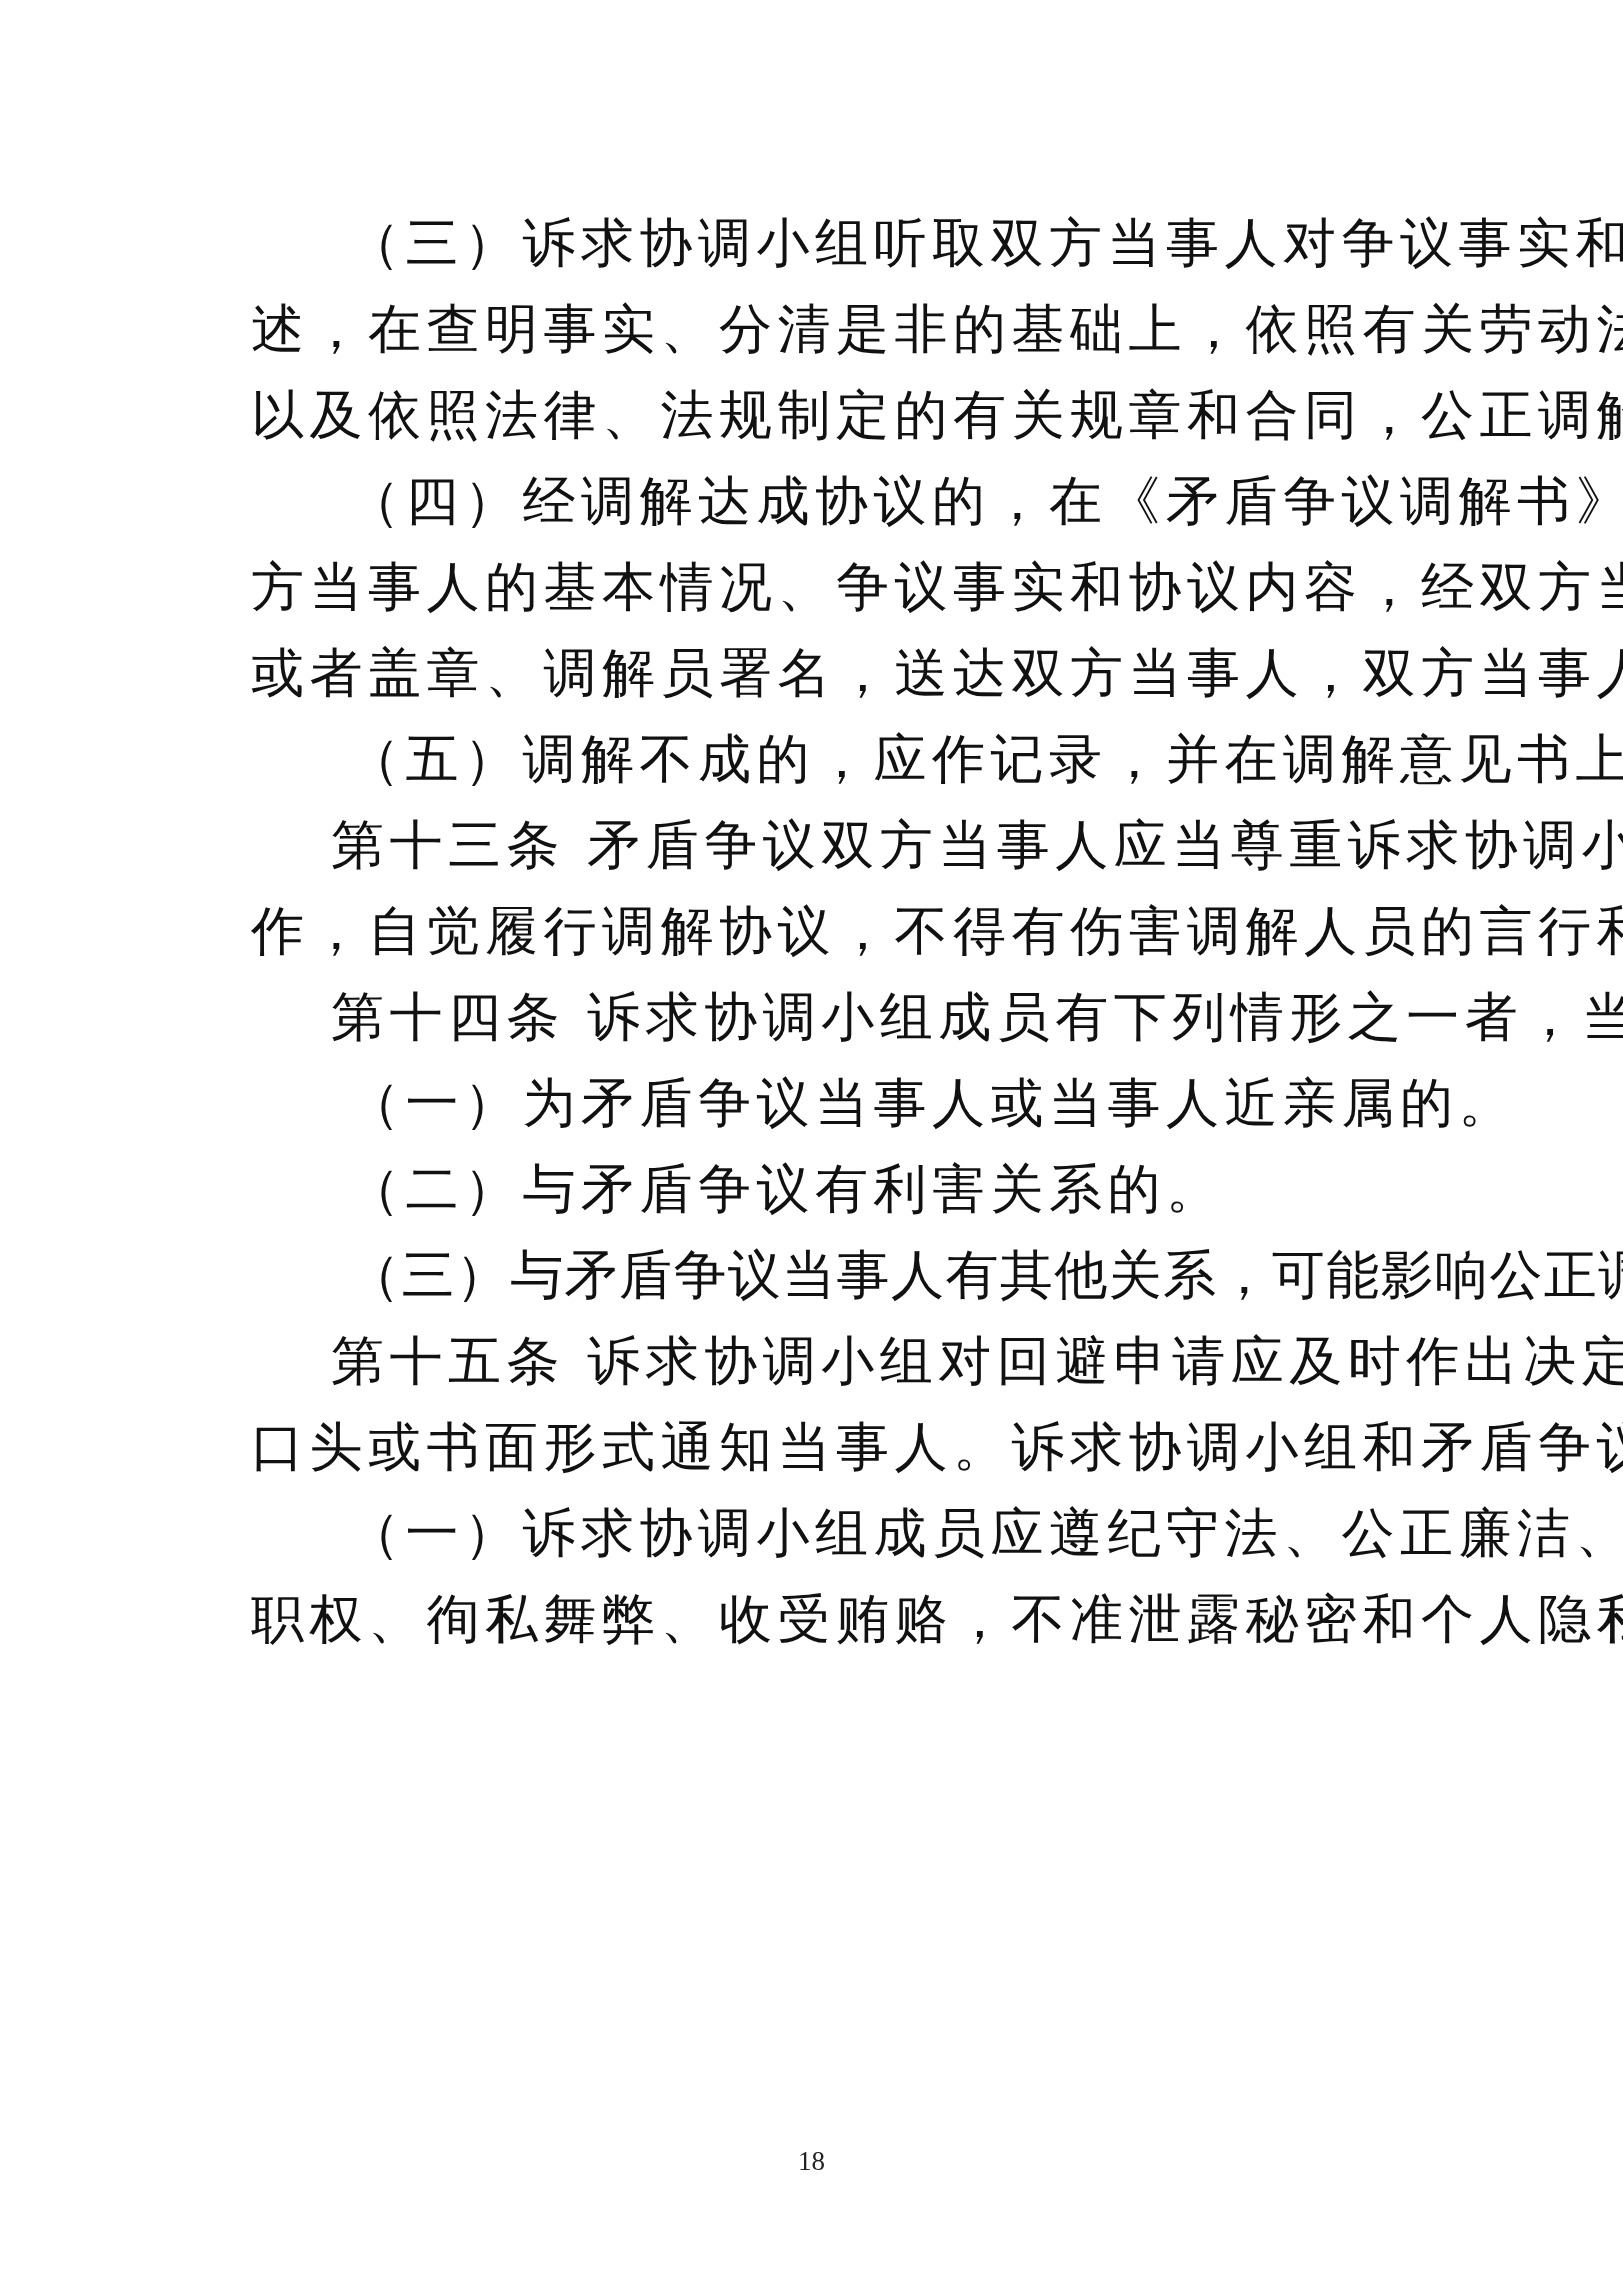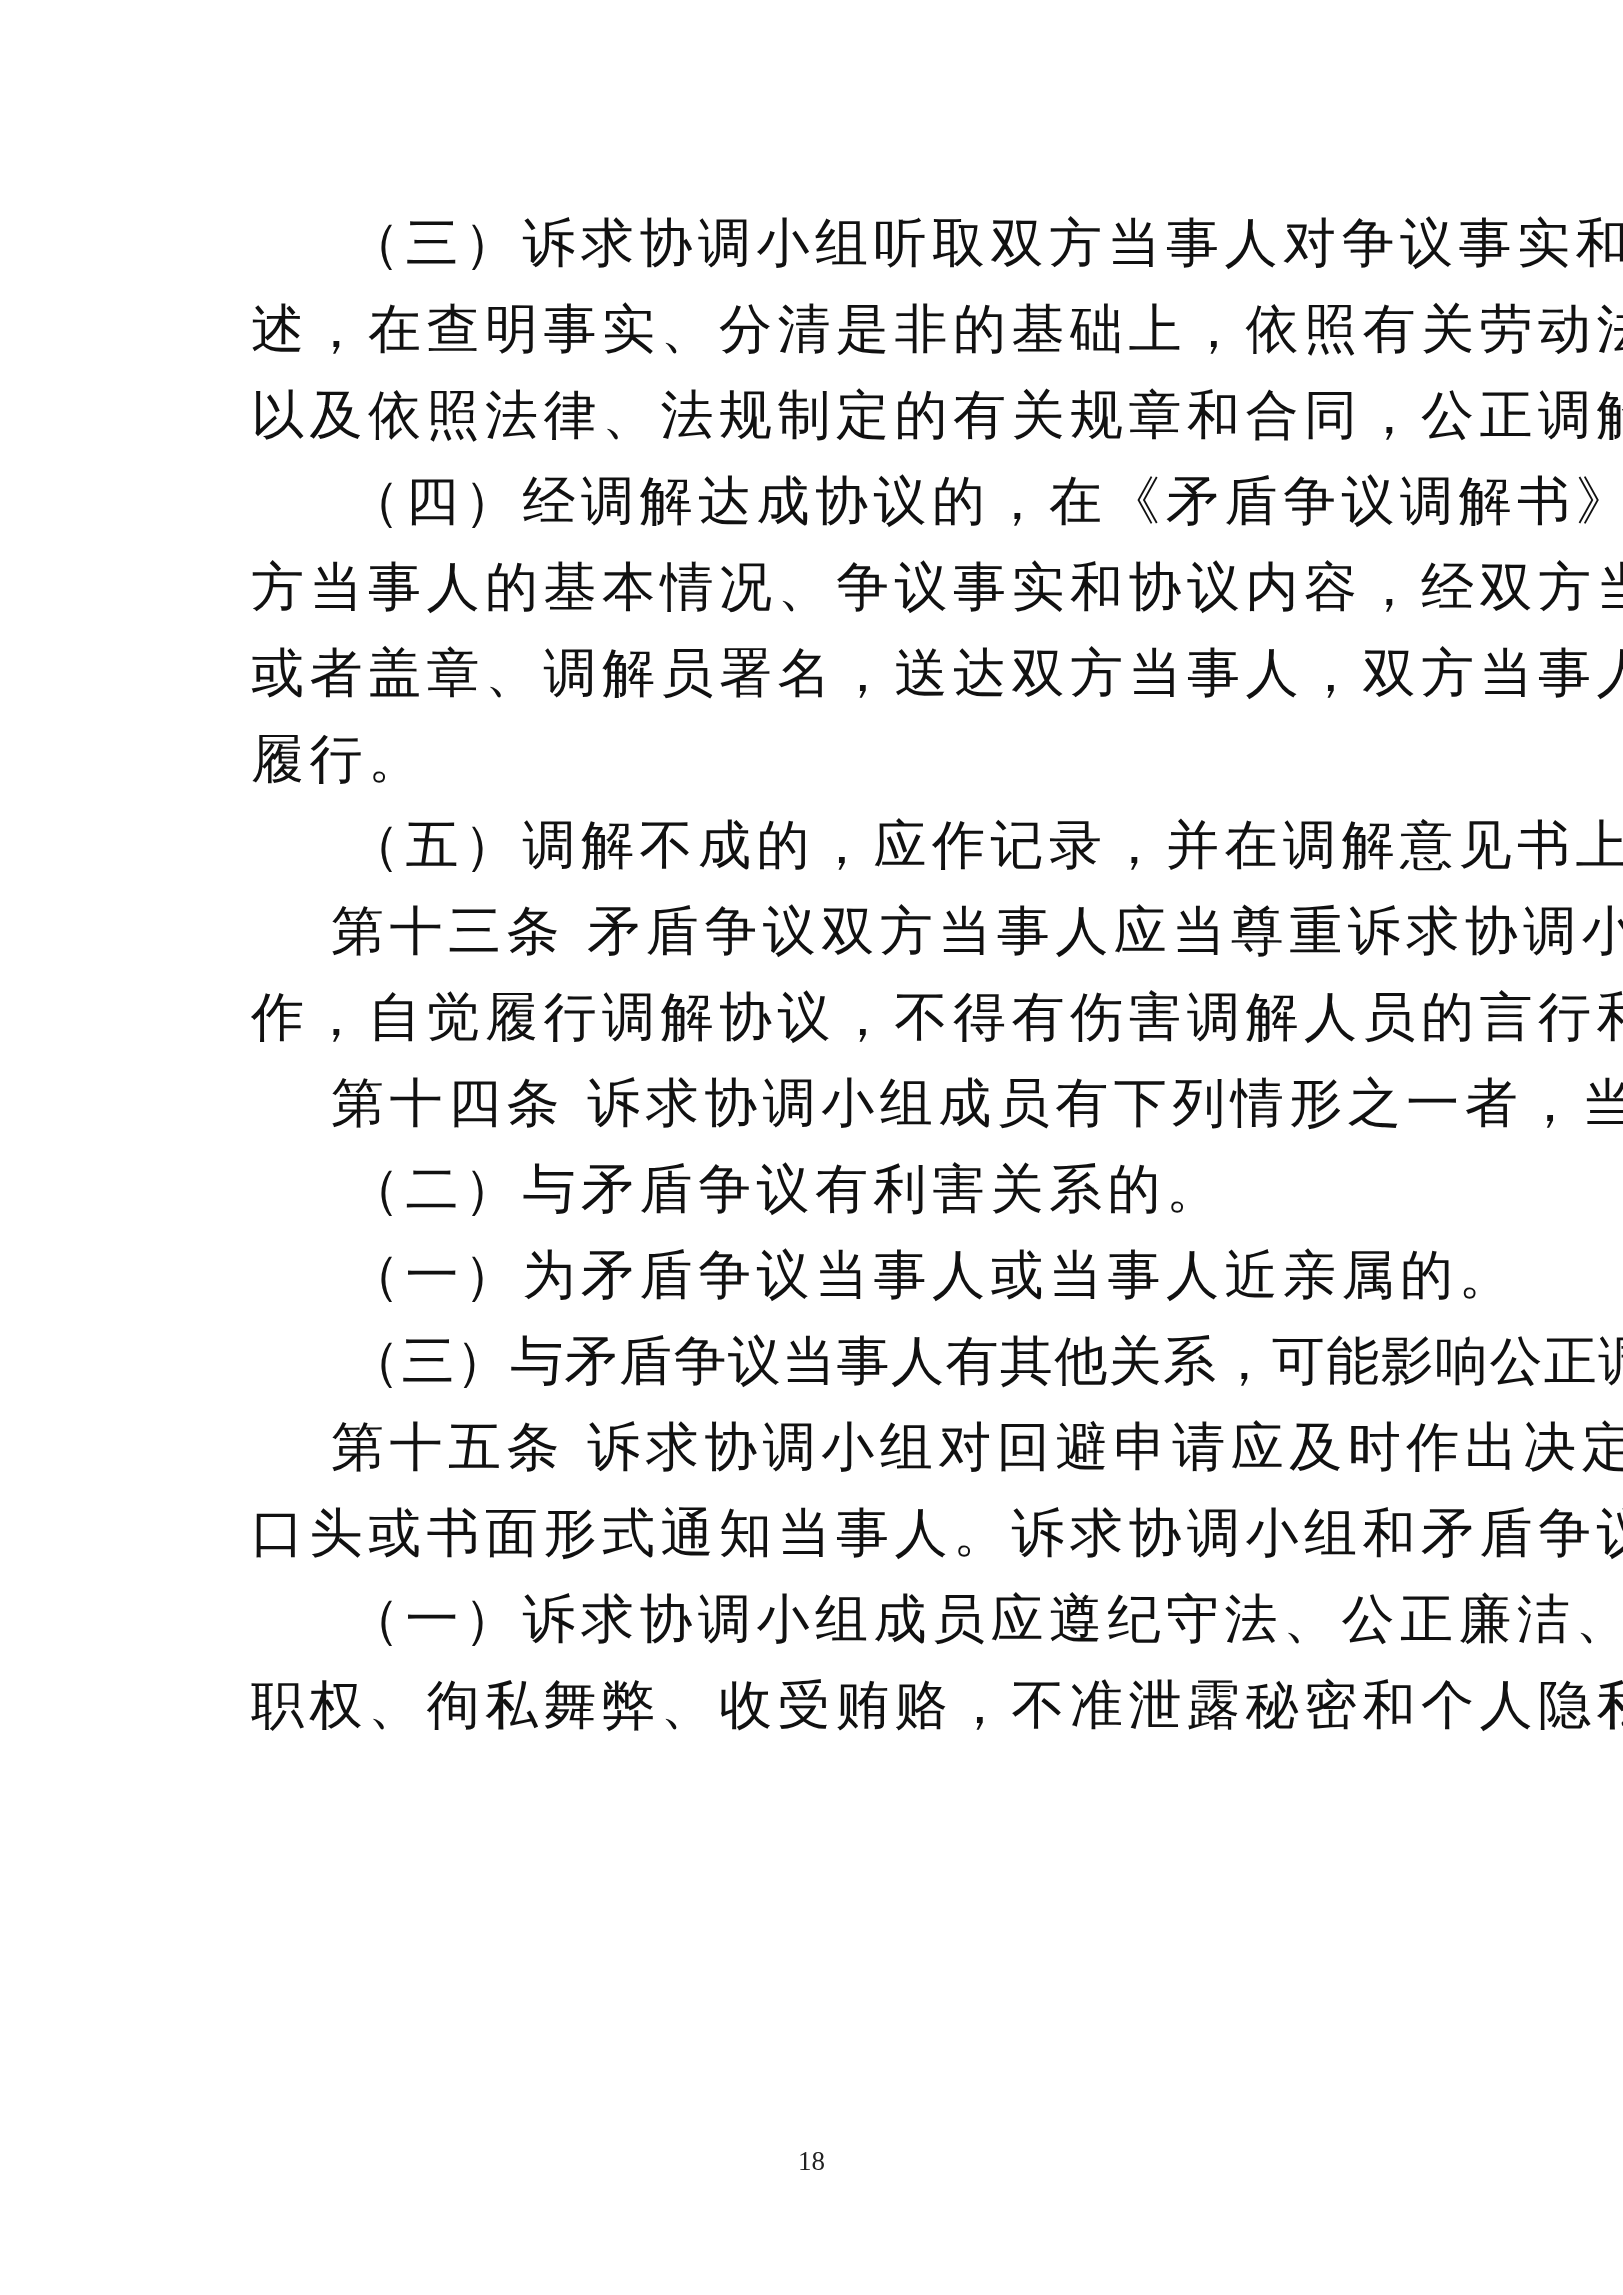--- a/index.html
+++ b/index.html
@@ -60,31 +60,30 @@
 <div class="page">
   <div class="body-text">
 
     <div class="line indent justify">（三）诉求协调小组听取双方当事人对争议事实和理由的陈</div>
     <div class="line justify">述，在查明事实、分清是非的基础上，依照有关劳动法律、法规，</div>
     <div class="line">以及依照法律、法规制定的有关规章和合同，公正调解。</div>
 
     <div class="line indent justify">（四）经调解达成协议的，在《矛盾争议调解书》中写明双</div>
     <div class="line justify">方当事人的基本情况、争议事实和协议内容，经双方当事人签名</div>
     <div class="line justify">或者盖章、调解员署名，送达双方当事人，双方当事人必须自觉</div>
-    <div class="line">履行。</div>
 
     <div class="line indent justify">（五）调解不成的，应作记录，并在调解意见书上说明情况，</div>
 
     <div class="line indent justify" style="padding-left:80px">第十三条  矛盾争议双方当事人应当尊重诉求协调小组的工</div>
     <div class="line justify">作，自觉履行调解协议，不得有伤害调解人员的言行和激化矛盾</div>
 
     <div class="line indent justify" style="padding-left:80px">第十四条  诉求协调小组成员有下列情形之一者，当事人有</div>
 
+    <div class="line indent">（一）为矛盾争议当事人或当事人近亲属的。</div>
     <div class="line indent">（二）与矛盾争议有利害关系的。</div>
-    <div class="line indent">（一）为矛盾争议当事人或当事人近亲属的。</div>
     <div class="line indent justify" style="letter-spacing:1.4px">（三）与矛盾争议当事人有其他关系，可能影响公正调解的。</div>
 
     <div class="line indent justify" style="padding-left:80px">第十五条  诉求协调小组对回避申请应及时作出决定，并以</div>
     <div class="line justify">口头或书面形式通知当事人。诉求协调小组和矛盾争议双方当事</div>
 
     <div class="line indent justify">（一）诉求协调小组成员应遵纪守法、公正廉洁、不得滥用</div>
     <div class="line">职权、徇私舞弊、收受贿赂，不准泄露秘密和个人隐私。</div>
 
   </div>
 

